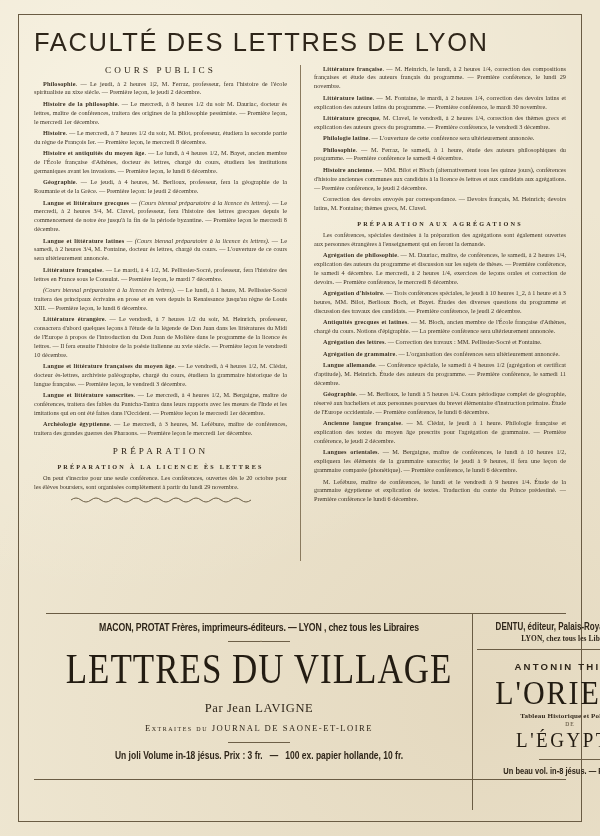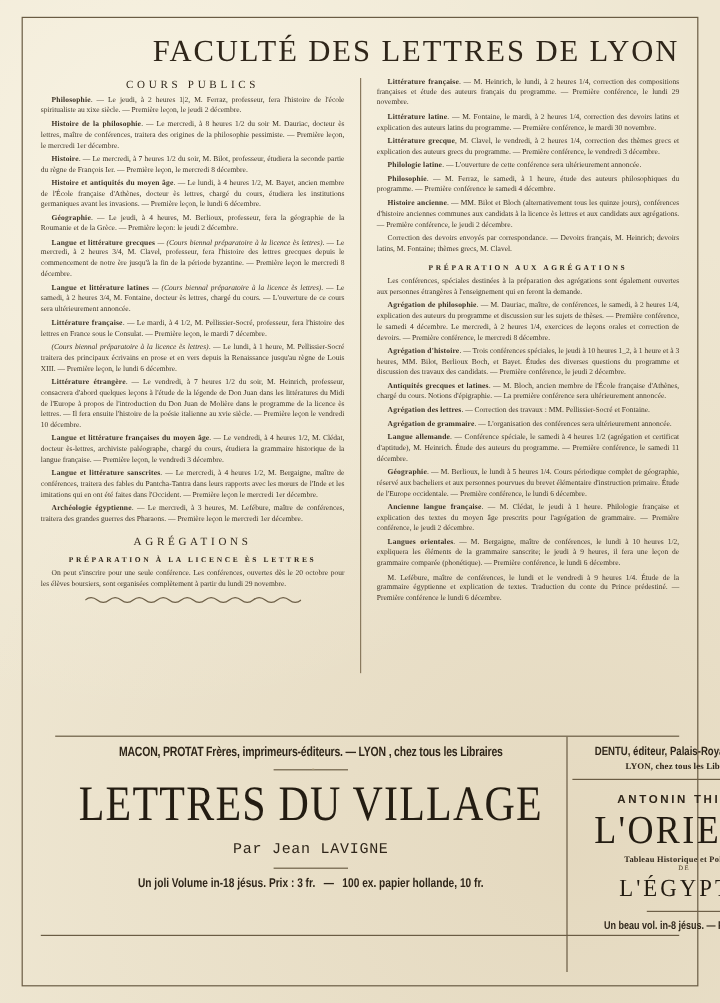--- a/index.html
+++ b/index.html
@@ -19,23 +19,23 @@
   .frame{
     position:absolute;left:18px;top:14px;right:18px;bottom:14px;
     border:1px solid #6a5c44;
   }
   .inner{
     position:absolute;left:34px;top:30px;right:34px;bottom:26px;
   }
 
   
   .title{
-    text-align:right;font-size:25.5px;letter-spacing:1.6px;
+    text-align:left;font-size:25.5px;letter-spacing:1.6px;
     font-weight:400;color:#2f261a;line-height:1;margin:0 0 9px 0;
-    font-family:Liberation Serif, serif;
+    font-family:Liberation Sans, sans-serif;
   }
   .subtitle{
     text-align:center;font-style:italic;font-size:13px;letter-spacing:.7px;
     color:#3a3022;margin:0 0 10px 0;
   }
 
   
   .cols{position:relative;display:flex;gap:0;height:496px;}
   .col{width:50%;box-sizing:border-box;}
   .col.left{padding-right:13px;}
@@ -85,21 +85,21 @@
   .dash-rule{
     width:62px;height:0;border-top:1px solid #6d5f47;margin:8px auto 6px auto;
   }
   .bigtitle{
     text-align:center;font-size:35px;letter-spacing:1px;color:#231c12;
     font-family:"Liberation Serif", serif;font-weight:400;
     line-height:1;margin:10px 0 9px 0;transform:scaleY(1.18);
     transform-origin:center;
   }
   .byline{
-    text-align:center;font-size:12.5px;letter-spacing:.6px;color:#2f261a;margin:14px 0 7px 0;font-family:Liberation Mono, monospace;
+    text-align:center;font-size:12.5px;letter-spacing:.6px;color:#2f261a;margin:14px 0 7px 0;
   }
   .extr{
     text-align:center;font-size:8.6px;letter-spacing:1.5px;color:#2f261a;
     font-variant:small-caps;margin:0 0 9px 0;
   }
   .price{
     text-align:center;font-size:10.6px;color:#2f261a;
     font-family:"Liberation Sans", sans-serif;font-weight:700;
     transform:scaleX(.8);transform-origin:center;white-space:nowrap;
   }
@@ -155,21 +155,21 @@
             <p class="e"><b>Langue et littérature latines</b><i> — (Cours biennal préparatoire à la licence ès lettres)</i><span>. — Le samedi, à 2 heures 3/4, M. Fontaine, docteur ès lettres, chargé du cours. — L'ouverture de ce cours sera ultérieurement annoncée.</span></p>
             <p class="e"><b>Littérature française</b><span>. — Le mardi, à 4 1/2, M. Pellissier-Socré, professeur, fera l'histoire des lettres en France sous le Consulat. — Première leçon, le mardi 7 décembre.</span></p>
             <p class="e"><i>(Cours biennal préparatoire à la licence ès lettres)</i><span>. — Le lundi, à 1 heure, M. Pellissier-Socré traitera des principaux écrivains en prose et en vers depuis la Renaissance jusqu'au règne de Louis XIII. — Première leçon, le lundi 6 décembre.</span></p>
             <p class="e"><b>Littérature étrangère</b><span>. — Le vendredi, à 7 heures 1/2 du soir, M. Heinrich, professeur, consacrera d'abord quelques leçons à l'étude de la légende de Don Juan dans les littératures du Midi de l'Europe à propos de l'introduction du Don Juan de Molière dans le programme de la licence ès lettres. — Il fera ensuite l'histoire de la poésie italienne au xvie siècle. — Première leçon le vendredi 10 décembre.</span></p>
             <p class="e"><b>Langue et littérature françaises du moyen âge</b><span>. — Le vendredi, à 4 heures 1/2, M. Clédat, docteur ès-lettres, archiviste paléographe, chargé du cours, étudiera la grammaire historique de la langue française. — Première leçon, le vendredi 3 décembre.</span></p>
             <p class="e"><b>Langue et littérature sanscrites</b><span>. — Le mercredi, à 4 heures 1/2, M. Bergaigne, maître de conférences, traitera des fables du Pantcha-Tantra dans leurs rapports avec les mœurs de l'Inde et les imitations qui en ont été faites dans l'Occident. — Première leçon le mercredi 1er décembre.</span></p>
             <p class="e"><b>Archéologie égyptienne</b><span>. — Le mercredi, à 3 heures, M. Lefébure, maître de conférences, traitera des grandes guerres des Pharaons. — Première leçon le mercredi 1er décembre.</span></p>
           </div>
 
         <div class="conf-wrap">
-          <div class="sec-head">AGRÉGATIONS</div>
+          <div class="sec-head">PRÉPARATION</div>
           <div class="sec-head small">PRÉPARATION À LA LICENCE ÈS LETTRES</div>
           <p class="e">On peut s'inscrire pour une seule conférence. Les conférences, ouvertes dès le 20 octobre pour les élèves boursiers, sont organisées complètement à partir du lundi 29 novembre.</p>
           <svg class="wave" width="180" height="8" viewBox="0 0 180 8">
             <path d="M0 4 q5 -4 10 0 t10 0 t10 0 t10 0 t10 0 t10 0 t10 0 t10 0 t10 0 t10 0 t10 0 t10 0 t10 0 t10 0 t10 0 t10 0 t10 0 t10 0" fill="none" stroke="#6d5f47" stroke-width="1"></path>
           </svg>
         </div>
       </div>
 
       <div class="col right">
         <div id="right-entries">
@@ -200,20 +200,21 @@
     </div>
 
     <div class="ads">
       <div class="ads-inner">
 
         <div class="ad-left">
           <div class="impr">MACON, PROTAT Frères, imprimeurs-éditeurs. — LYON , chez tous les Libraires</div>
           <div class="dash-rule"></div>
           <div class="bigtitle">LETTRES DU VILLAGE</div>
           <div class="byline">Par Jean LAVIGNE</div>
+          <div class="extr">Extraites du JOURNAL DE SAONE-ET-LOIRE</div>
           <div class="dash-rule"></div>
           <div class="price">
             <span>Un joli Volume in-18 jésus. Prix : 3 fr.</span>
             &nbsp;&nbsp;—&nbsp;&nbsp;
             <span>100 ex. papier hollande, 10 fr.</span>
           </div>
         </div>
 
         <div class="ad-right">
           <div class="rad-pub">DENTU, éditeur, Palais-Royal. — PARIS</div>

